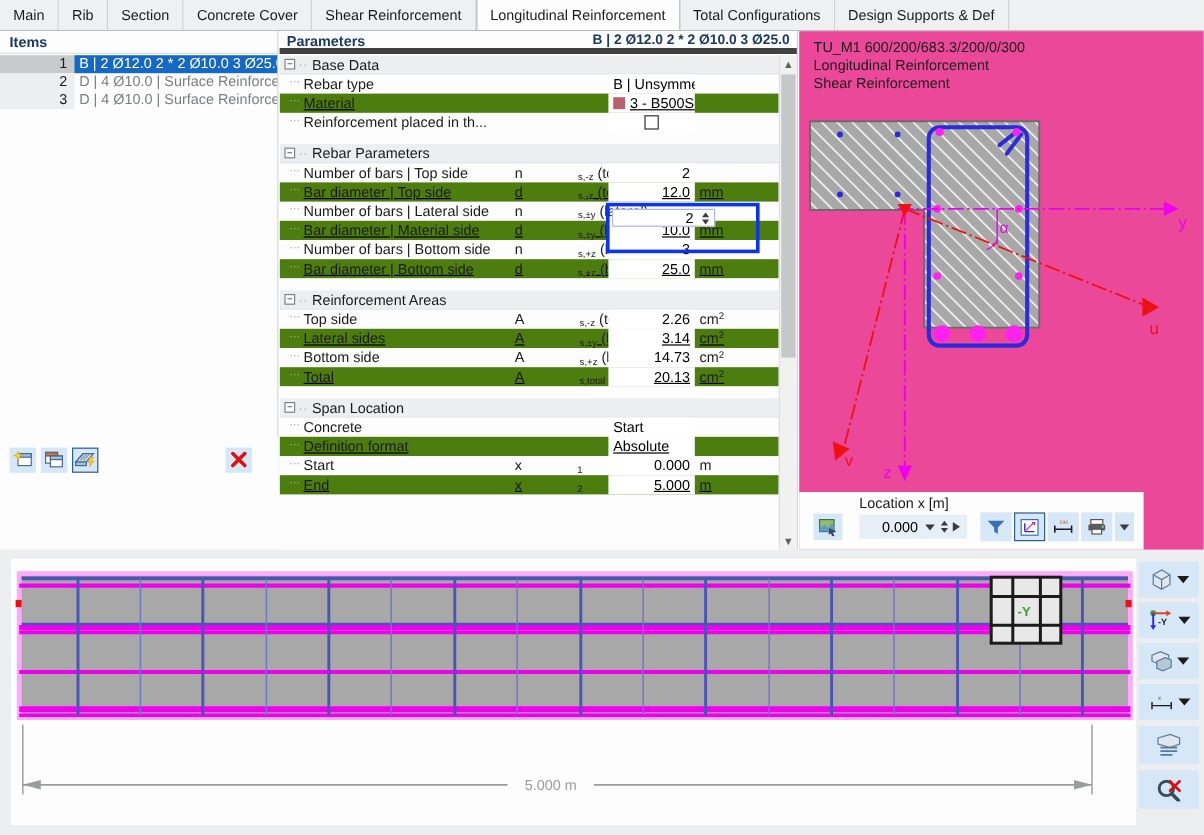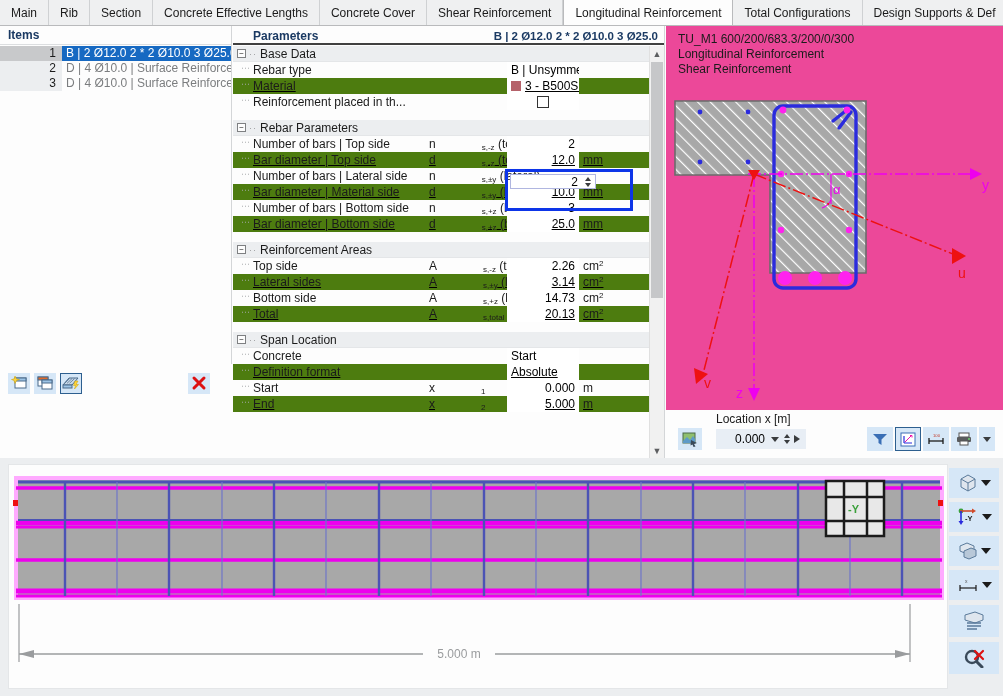--- a/index.html
+++ b/index.html
@@ -43,21 +43,21 @@
   .item-txt { flex:1; padding-left:4px; color:#7b7d7f; overflow:hidden; white-space:nowrap; height:15px; line-height:15px; }
   .item-row.sel .item-txt { background:#1669c2; color:#fff; }
 
   .items-toolbar { position:absolute; left:0; bottom:0; width:232px; height:38px; display:flex; align-items:center; padding:0 8px; gap:4px; background:#fdfdfd; }
   .tbtn { width:22px; height:21px; display:flex; align-items:center; justify-content:center; background:#d6e7f7; border:1px solid transparent; cursor:pointer; }
   .tbtn.framed { border:1px solid #2d5f8f; }
   .tbtn-x { margin-left:auto; margin-right:14px; background:#d6e7f7; }
 
   
   .params { position:absolute; left:233px; top:0; width:432px; height:432px; background:#fdfdfd; border-right:1px solid #d4d6d8; }
-  .params-head { display:flex; align-items:center; height:19px; padding:2px 6px 0 20px; border-bottom:2px solid #404040; }
+  .params-head { display:flex; align-items:center; height:19px; padding:2px 6px 0 6px; border-bottom:5px solid #404040; }
   .params-head .ttl { font-weight:bold; color:#1b3a63; }
   .params-head .sub { margin-left:auto; font-weight:bold; color:#1b3a63; font-size:11.5px; }
   .grid { position:absolute; top:20px; left:0; width:416px; bottom:0; overflow:hidden; }
   .grp { display:flex; align-items:center; height:16px; background:#eceef0; border-bottom:1px solid #e4e6e8; padding-left:4px; }
   .exp { width:9px; height:9px; border:1px solid #7e8082; background:#fdfdfd; font-size:8px; line-height:7px; text-align:center; color:#1b1b1b; margin-right:3px; cursor:pointer; }
   .dots { color:#9a9c9e; letter-spacing:1px; font-size:9px; margin-right:3px; }
   .grp .gname { font-size:12px; color:#1b1b1b; }
   .row { display:flex; height:16px; align-items:center; font-size:12px; }
   .row.alt { background:#4d7c0f;text-decoration:underline; }
   .c-tree { width:196px; padding-left:20px; position:relative; white-space:nowrap; overflow:hidden; color:#1b1b1b; }
@@ -87,21 +87,21 @@
 
   
   .gscroll { position:absolute; right:0; top:20px; width:15px; bottom:0; background:#f1f1f1; border-left:1px solid #e0e0e0; }
   .gs-arrow { height:15px; display:flex; align-items:center; justify-content:center; color:#5c5e60; font-size:9px; cursor:pointer; }
   .gs-thumb { position:absolute; left:1px; right:1px; top:16px; height:236px; background:#c6c7c9; cursor:pointer; }
 
   
   .rightpanel { position:absolute; left:666px; top:0; width:337px; height:432px; background:#ec4899; }
   .rp-info { position:absolute; left:12px; top:6px; font-size:12px; line-height:15px; color:#1b1b1b; white-space:nowrap; }
   .rp-canvas { position:absolute; left:4px; top:62px; width:329px; height:340px; }
-  .rp-bottom { position:absolute; left:0; bottom:0; width:337px; height:48px; background:#fdfdfd; }
+  .rp-bottom { position:absolute; left:0; bottom:0; width:287px; height:48px; background:#fdfdfd; }
   .loc-label { position:absolute; left:50px; top:2px; font-size:12px; color:#1b1b1b; }
   .loc-btn { position:absolute; left:12px; top:18px; width:24px; height:22px; background:#d6e7f7; display:flex; align-items:center; justify-content:center; cursor:pointer; }
   .loc-combo { position:absolute; left:50px; top:19px; width:90px; height:20px; background:#e8eef5; display:flex; align-items:center; cursor:pointer; }
   .loc-combo .lv { flex:1; text-align:right; padding-right:6px; font-size:12px; }
   .chev { width:0;height:0;border-left:4px solid transparent;border-right:4px solid transparent;border-top:5px solid #3a3c3e; margin-right:5px;}
   .loc-spin { display:flex; flex-direction:column; gap:2px; margin-right:4px; }
   .loc-play { width:0;height:0;border-top:4px solid transparent;border-bottom:4px solid transparent;border-left:6px solid #3a3c3e; margin-right:6px;}
   .view-btns { position:absolute; right:8px; top:17px; display:flex; gap:2px; align-items:center; }
   .vb { width:26px; height:24px; background:#d6e7f7; display:flex; align-items:center; justify-content:center; cursor:pointer; }
   .vb.framed { border:1px solid #2d5f8f; }
@@ -122,23 +122,20 @@
 
 <div class="tabbar">
   <div class="tab">
       <span>Main</span>
     </div>
   <div class="tab">
       <span>Rib</span>
     </div>
   <div class="tab">
       <span>Section</span>
-    </div>
-  <div class="tab">
-      <span>Concrete Effective Lengths</span>
     </div>
   <div class="tab">
       <span>Concrete Cover</span>
     </div>
   <div class="tab">
       <span>Shear Reinforcement</span>
     </div>
   <div class="tab active">
       <span>Longitudinal Reinforcement</span>
     </div>

